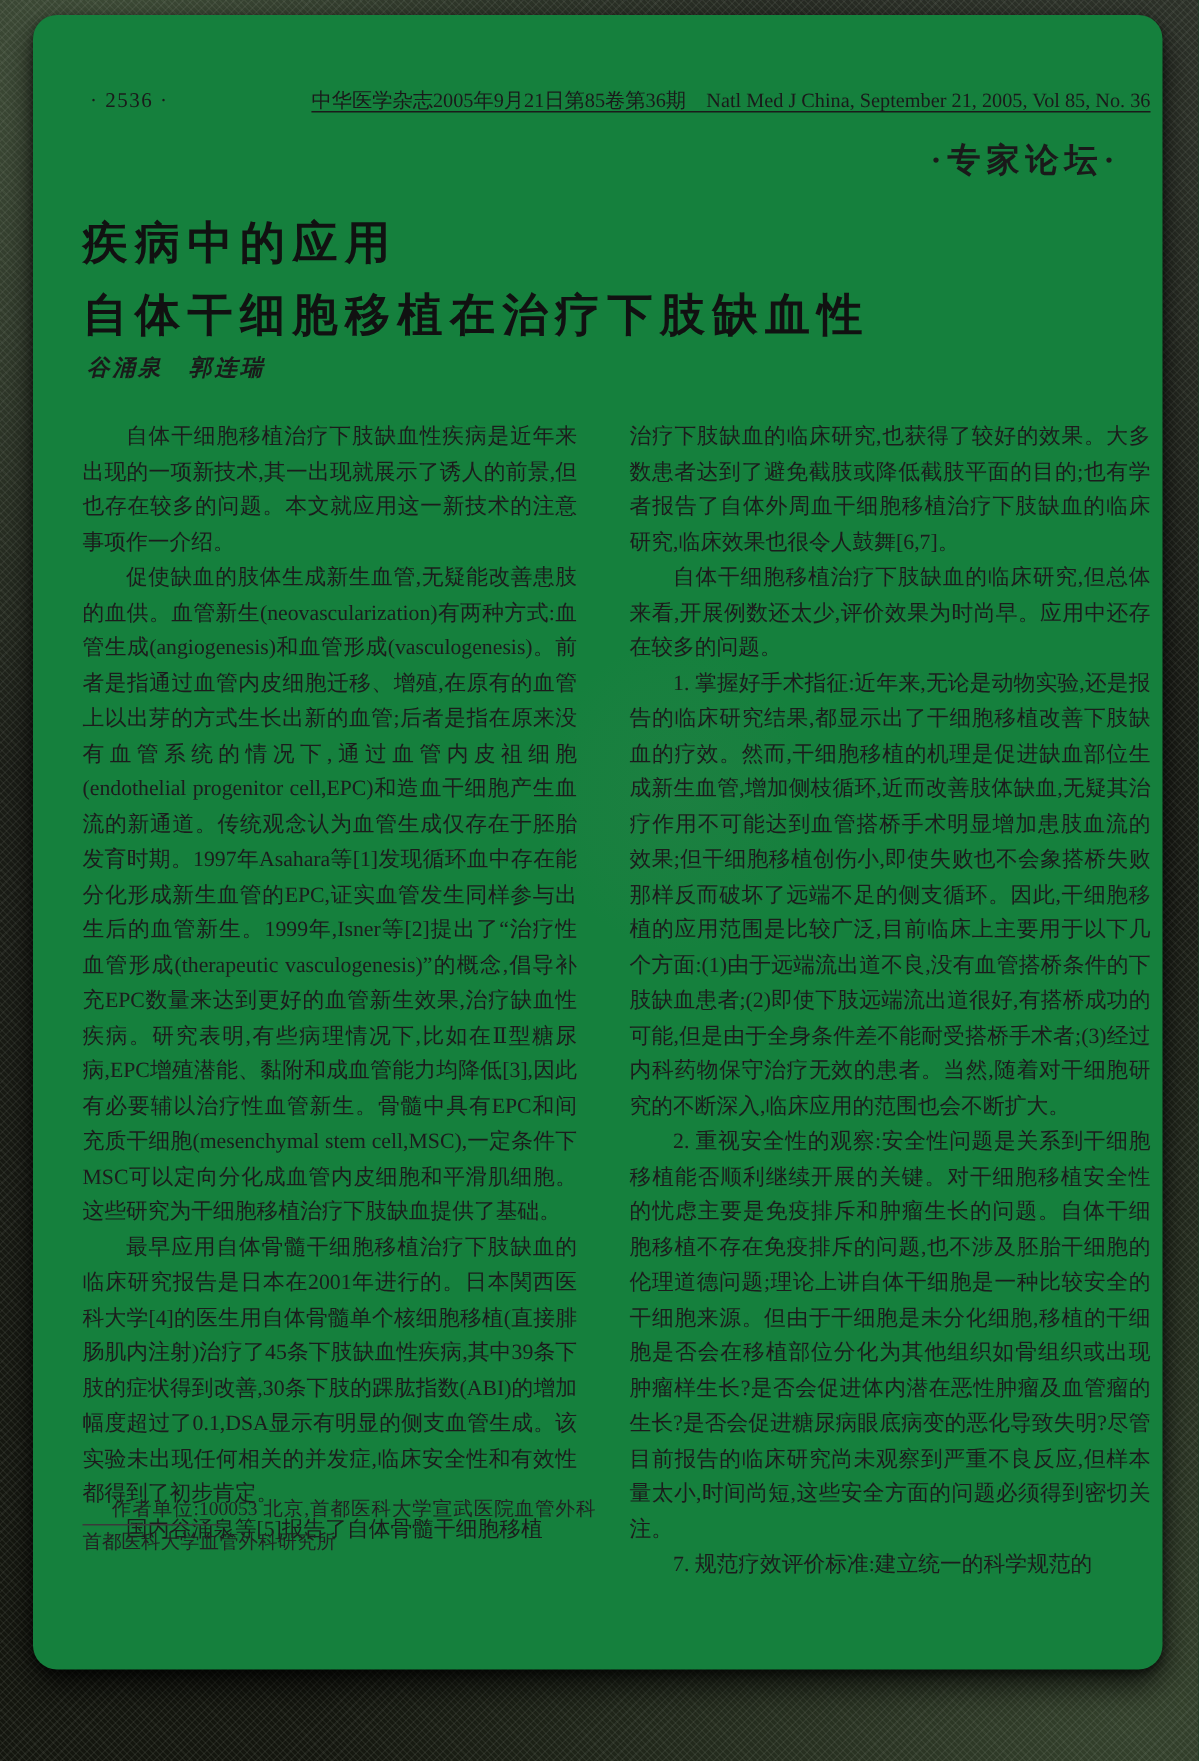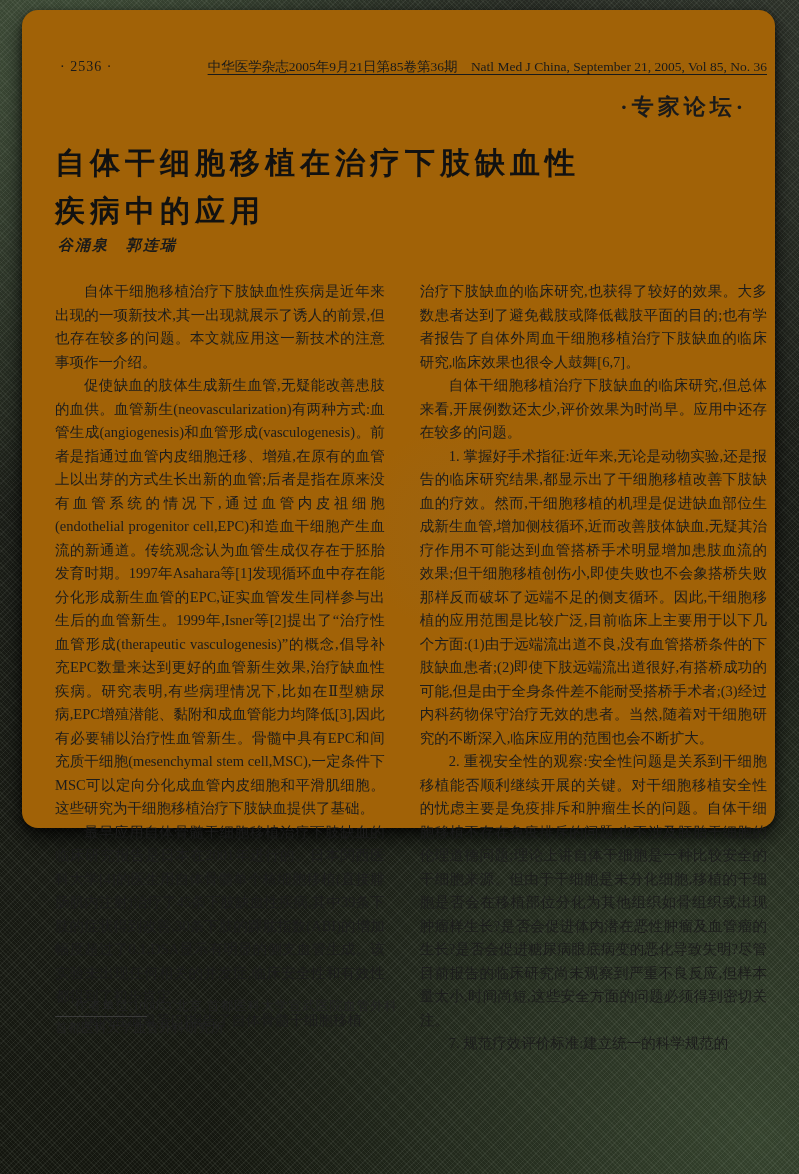--- a/index.html
+++ b/index.html
@@ -15,22 +15,22 @@
       repeating-linear-gradient(-45deg, rgba(255,255,255,0.05) 0 1px, transparent 1px 4px),
       radial-gradient(circle at 8% 4%, rgba(90,115,80,0.55), transparent 35%),
       radial-gradient(circle at 95% 97%, rgba(85,110,75,0.5), transparent 40%),
       radial-gradient(circle at 90% 5%, rgba(70,80,65,0.4), transparent 30%),
       linear-gradient(#20221d, #14160f);
   }
 
   .page {
     position: absolute;
     left: 22px; top: 10px;
-    width: 753px; height: 818px;
-    background: #a16207;
+    width: 753px; height: 1103px;
+    background: #15803d;
     border-radius: 16px;
     box-shadow: 0 10px 22px rgba(0,0,0,0.75), 0 2px 6px rgba(0,0,0,0.5);
     color: #1a1a1a;
   }
 
   .running-head {
     position: absolute;
     left: 38px; right: 8px; top: 48px;
     display: flex;
     align-items: baseline;
@@ -126,22 +126,22 @@
 <div class="page">
 
   <div class="running-head">
     <span class="page-number">· 2536 ·</span>
     <span class="journal-line">中华医学杂志2005年9月21日第85卷第36期　Natl Med J China, September 21, 2005, Vol 85, No. 36</span>
   </div>
 
   <div class="section-label">·专家论坛·</div>
 
   <div class="article-title">
+    <div>疾病中的应用</div>
     <div>自体干细胞移植在治疗下肢缺血性</div>
-    <div>疾病中的应用</div>
   </div>
 
   <div class="authors">谷涌泉　郭连瑞</div>
 
   <div class="watermark-ghost"></div>
 
   <div class="columns">
     <div class="col left">
       <p class="indent">自体干细胞移植治疗下肢缺血性疾病是近年来出现的一项新技术,其一出现就展示了诱人的前景,但也存在较多的问题。本文就应用这一新技术的注意事项作一介绍。</p>
       <p class="indent">促使缺血的肢体生成新生血管,无疑能改善患肢的血供。血管新生(neovascularization)有两种方式:血管生成(angiogenesis)和血管形成(vasculogenesis)。前者是指通过血管内皮细胞迁移、增殖,在原有的血管上以出芽的方式生长出新的血管;后者是指在原来没有血管系统的情况下,通过血管内皮祖细胞(endothelial progenitor cell,EPC)和造血干细胞产生血流的新通道。传统观念认为血管生成仅存在于胚胎发育时期。1997年Asahara等[1]发现循环血中存在能分化形成新生血管的EPC,证实血管发生同样参与出生后的血管新生。1999年,Isner等[2]提出了“治疗性血管形成(therapeutic vasculogenesis)”的概念,倡导补充EPC数量来达到更好的血管新生效果,治疗缺血性疾病。研究表明,有些病理情况下,比如在Ⅱ型糖尿病,EPC增殖潜能、黏附和成血管能力均降低[3],因此有必要辅以治疗性血管新生。骨髓中具有EPC和间充质干细胞(mesenchymal stem cell,MSC),一定条件下MSC可以定向分化成血管内皮细胞和平滑肌细胞。这些研究为干细胞移植治疗下肢缺血提供了基础。</p>

